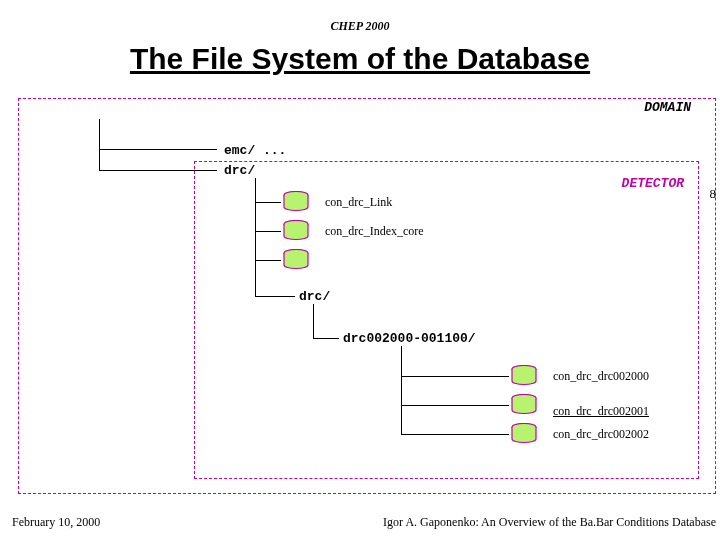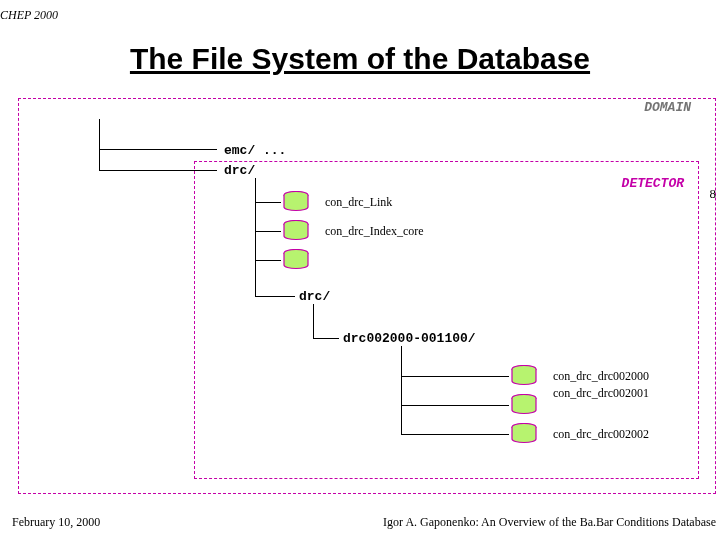--- a/index.html
+++ b/index.html
@@ -6,25 +6,27 @@
   body {
     width: 720px;
     height: 540px;
     background: #fff;
     font-family: "Times New Roman", serif;
     position: relative;
     overflow: hidden;
   }
   .header-event {
     position: absolute;
-    top: 8px;
+    top: 19px;
     left: 0; right: 0;
+    text-align: center;
     font-style: italic;
     font-size: 12px;
     font-family: "Times New Roman", serif;
+    font-weight: bold;
   }
   .title {
     position: absolute;
     top: 42px;
     left: 0; right: 0;
     text-align: center;
     font-size: 30px;
     font-weight: bold;
     font-family: Arial, sans-serif;
     text-decoration: underline;
@@ -38,21 +40,21 @@
     height: 396px;
     border: 1.5px dashed #c400a8;
   }
   .domain-label {
     position: absolute;
     right: 20px;
     top: -1px;
     font-family: "Courier New", monospace;
     font-weight: bold;
     font-style: italic;
-    color: #737373;
+    color: #000000;
     font-size: 13px;
     padding: 2px 4px;
   }
   .conditions-label {
     position: absolute;
     left: 4px;
     top: 4px;
     font-family: "Courier New", monospace;
     font-weight: bold;
     font-size: 13px;
@@ -210,21 +212,21 @@
         </svg>
     </div>
     <div class="cyl-label" style="left:358px; top:207px;">con_drc_drc002000</div>
 
     <div class="cyl" style="left:316px; top:235px;">
       <svg viewBox="0 0 26 22">
           <ellipse cx="13" cy="4" rx="12" ry="3.5" fill="#b7f36f" stroke="#c400a8" stroke-width="1.2"></ellipse>
           <path d="M1 4 v12 a12 3.5 0 0 0 24 0 V4" fill="#b7f36f" stroke="#c400a8" stroke-width="1.2"></path>
         </svg>
     </div>
-    <div class="cyl-label" style="left:358px; top:224px;">con_drc_drc002001</div>
+    <div class="cyl-label" style="left:358px; top:242px;text-decoration:underline;">con_drc_drc002001</div>
 
     <div class="cyl" style="left:316px; top:264px;">
       <svg viewBox="0 0 26 22">
           <ellipse cx="13" cy="4" rx="12" ry="3.5" fill="#b7f36f" stroke="#c400a8" stroke-width="1.2"></ellipse>
           <path d="M1 4 v12 a12 3.5 0 0 0 24 0 V4" fill="#b7f36f" stroke="#c400a8" stroke-width="1.2"></path>
         </svg>
     </div>
     <div class="cyl-label" style="left:358px; top:265px;">con_drc_drc002002</div>
 
   </div>

